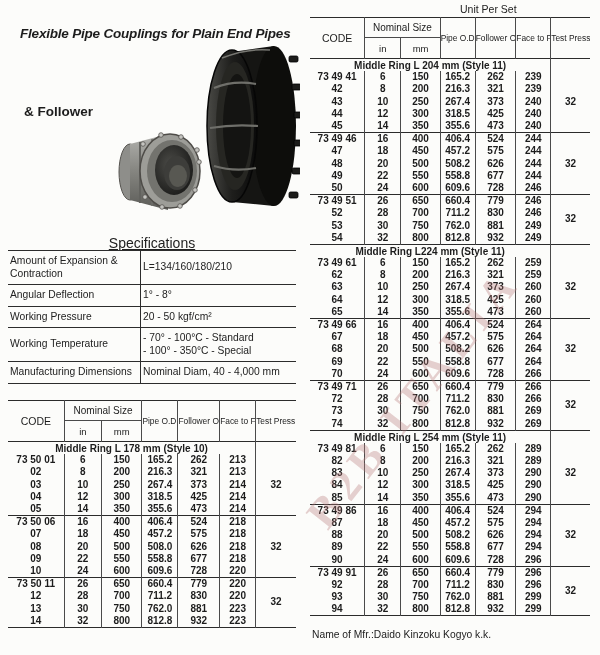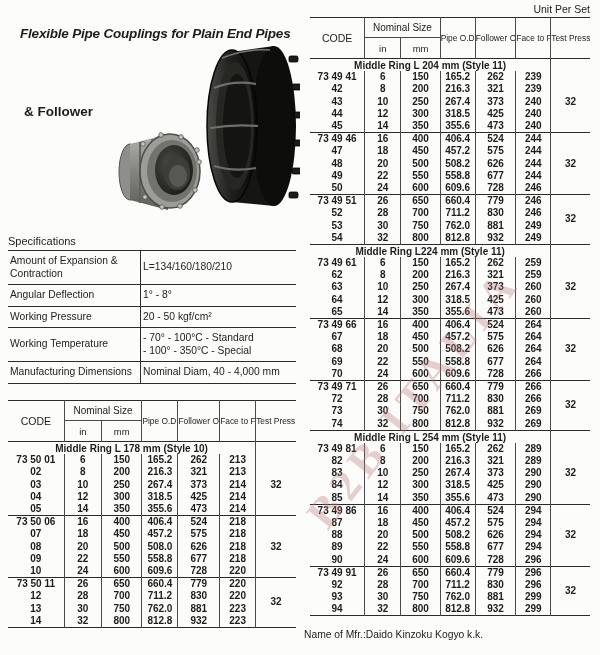--- a/index.html
+++ b/index.html
@@ -6,21 +6,21 @@
   .page{position:relative;width:600px;height:655px;background:#fcfcfa;overflow:hidden;
         font-family:"Liberation Sans",sans-serif;color:#1c1c1c;}
   
   .doc-title{position:absolute;left:20px;top:26px;width:294px;
              font:italic 700 13.5px/1.15 "Liberation Sans",sans-serif;letter-spacing:-.2px;}
   .doc-h1a{position:absolute;left:10px;top:61px;width:198px;font:700 13.5px/1.1 "Liberation Sans",sans-serif;}
   .doc-h1b{position:absolute;left:24px;top:93px;font:700 13.5px/1.1 "Liberation Sans",sans-serif;margin-top:12px;}
   .photo-small{position:absolute;left:114px;top:120px;}
   .photo-large{position:absolute;left:202px;top:44px;}
   
-  .spec-heading{position:absolute;left:8px;top:235px;width:288px;font-size:11px;color:#222;}
+  .spec-heading{position:absolute;left:8px;top:235px;width:288px;text-align:center;font-size:14px;color:#222;text-decoration:underline;}
   .spec-table{position:absolute;left:8px;top:250px;width:288px;border-collapse:collapse;
               border-bottom:1.5px solid #2c2c2c;}
   .spec-table td{border-top:1.5px solid #2c2c2c;font-size:10.3px;line-height:1.22;
                  padding:4px 4px 4px 2px;vertical-align:middle;color:#222;}
   .spec-label{width:46%;}
   .spec-value{border-left:1px solid #2c2c2c;padding-left:8px;white-space:pre-line;}
   
   .data-table{border-collapse:collapse;table-layout:fixed;width:100%;
               border-top:1.5px solid #2b2b2b;border-bottom:1.6px solid #2b2b2b;}
   .left-table{position:absolute;left:8px;top:400px;width:288px;}
@@ -34,22 +34,22 @@
   .h-nominal{font-size:10px;height:19px;border-bottom:1px solid #4a4a4a;}
   .h-sub{font-size:9.5px;height:20px;font-weight:400;}
   .h-multi{font-size:8.4px;line-height:1.25;white-space:pre-line;font-weight:400;}
   .data-table tbody td{height:12.2px;font-size:10px;font-weight:700;line-height:1;}
   .cell-code{text-align:right;padding-right:13px;}
   .sec-row td{border-top:1.5px solid #2b2b2b;}
   .sec-title{font-weight:700;font-size:10.5px;height:16px;vertical-align:bottom;padding-bottom:1px;}
   .group-start td{border-top:1.3px solid #2b2b2b;}
   .cell-test{vertical-align:middle;}
   
-  .unit-label{position:absolute;left:460px;top:3px;width:130px;text-align:right;font-size:10.5px;color:#222;}
-  .mfr-label{position:absolute;left:304px;top:629px;font-size:10.3px;color:#222;}
+  .unit-label{position:absolute;left:460px;top:3px;width:130px;text-align:left;font-size:10.5px;color:#222;}
+  .mfr-label{position:absolute;left:312px;top:629px;font-size:10.3px;color:#222;}
   
   .watermark{position:absolute;left:248px;top:298px;width:330px;height:200px;display:flex;
              align-items:center;justify-content:center;transform:rotate(-52deg);
              font:700 44px "Liberation Serif",serif;letter-spacing:7px;
              color:rgba(182,122,122,.35);pointer-events:none;z-index:5;white-space:nowrap;}
 </style>
 </head>
 <body>
 
 <div class="page">

